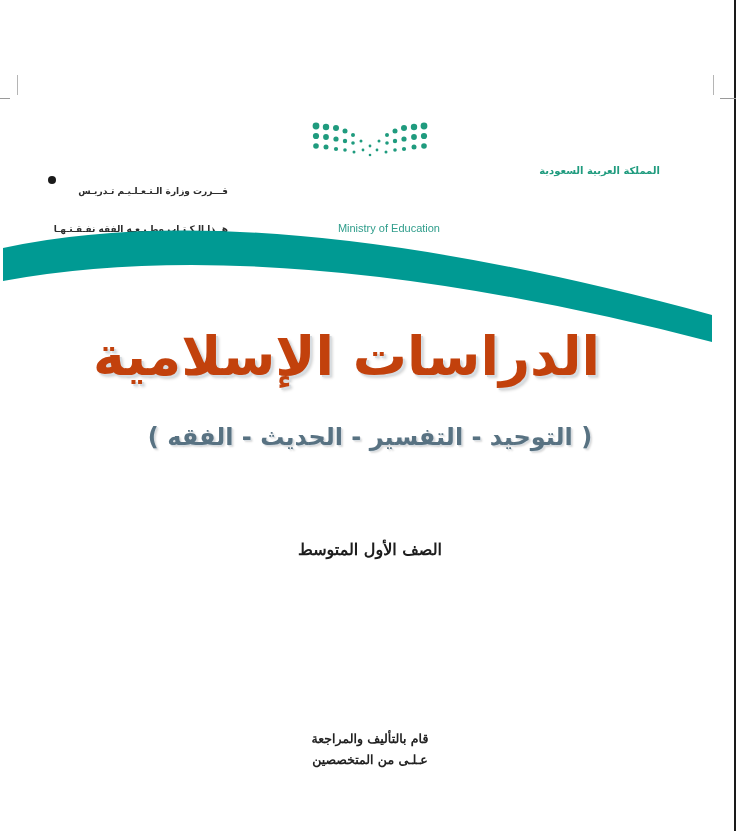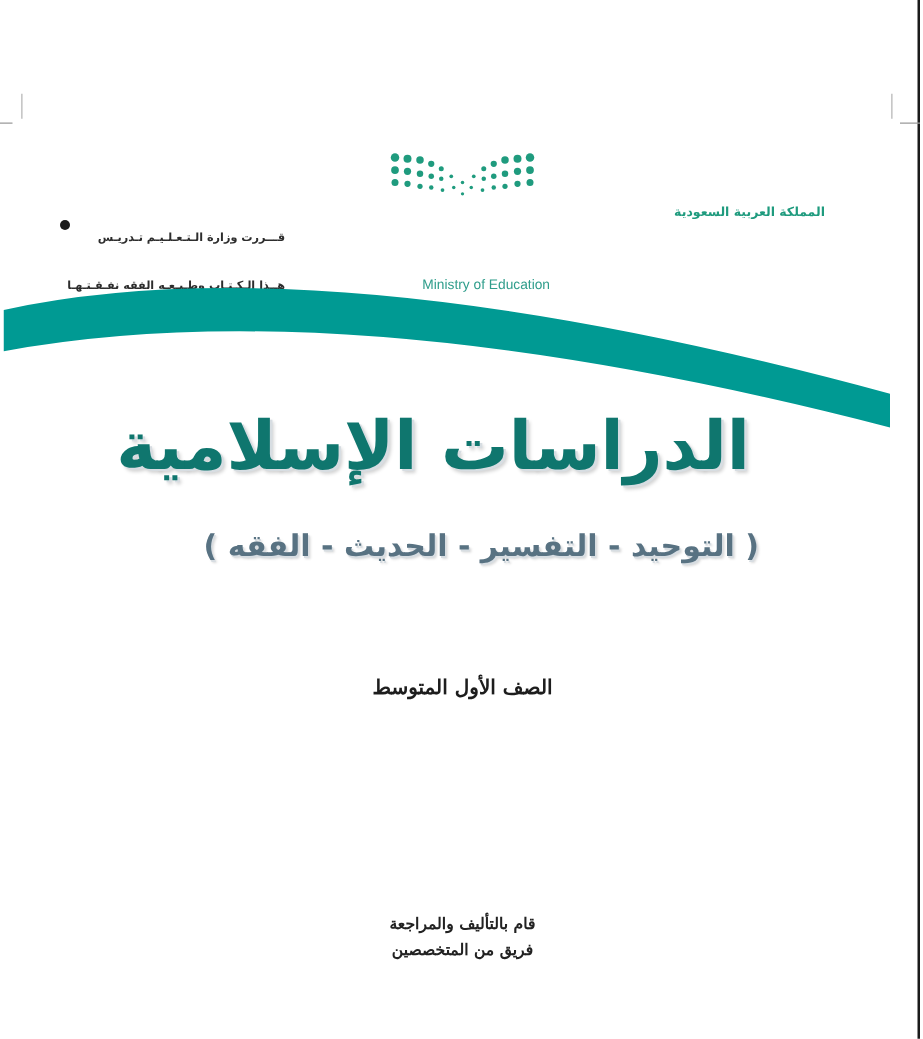--- a/index.html
+++ b/index.html
@@ -107,39 +107,38 @@
 
     .main-title {
       position: absolute;
       left: 140px;
       top: 322px;
       width: 460px;
       direction: rtl;
       text-align: right;
       font-size: 54px;
       font-weight: bold;
-      color: #0f766e;
+      color: #c2410c;
       text-shadow: 2px 2px 0 #d7dde2, 3px 3px 3px rgba(0,0,0,0.18);
       line-height: 70px;
       white-space: nowrap;
     }
     .subtitle {
       position: absolute;
       left: 140px;
       top: 417px;
       width: 460px;
       direction: rtl;
       text-align: center;
       font-size: 24px;
       font-weight: bold;
       color: #587282;
       text-shadow: 1px 1px 0 #d7dde2, 2px 2px 2px rgba(0,0,0,0.15);
       line-height: 40px;
       white-space: nowrap;
-      margin-left: 15px;
     }
 
     .grade {
       position: absolute;
       left: 200px;
       top: 535px;
       width: 340px;
       direction: rtl;
       text-align: center;
       font-family: "DejaVu Serif", serif;
@@ -252,16 +251,16 @@
     <path d="M3,48 Q260,-8 712,115 L712,142 Q280,30 3,81 Z" fill="#009a93"></path>
   </svg>
 
   <div class="main-title">الدراسات الإسلامية</div>
   <div class="subtitle">( التوحيد - التفسير - الحديث - الفقه )</div>
 
   <div class="grade">الصف الأول المتوسط</div>
 
   <div class="credits">
     <div>قام بالتأليف والمراجعة</div>
-    <div>فريق من المتخصصين</div>
+    <div>عـلـى من المتخصصين</div>
   </div>
 
 </div>
 
 </body></html>

